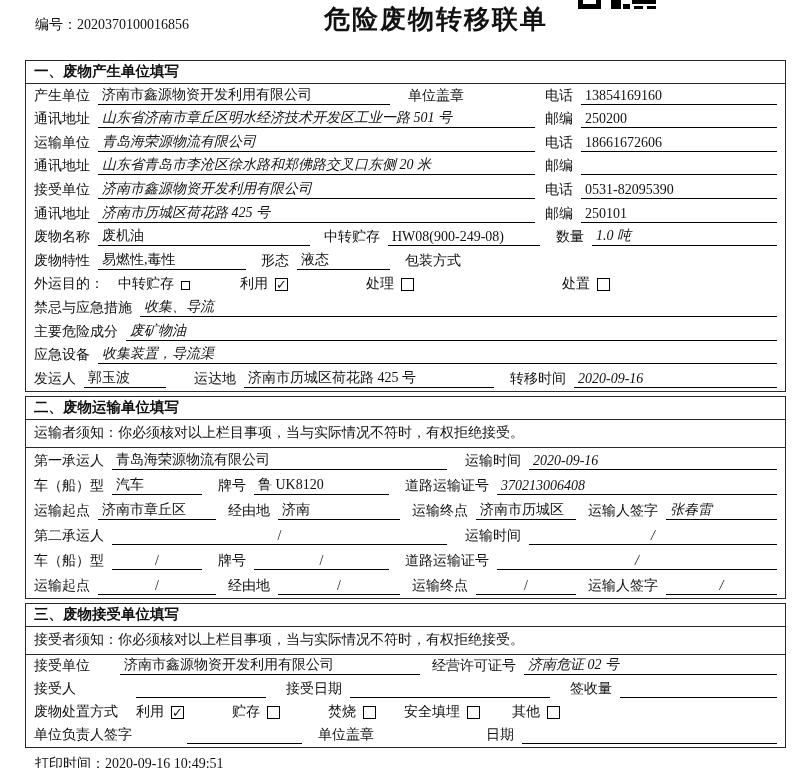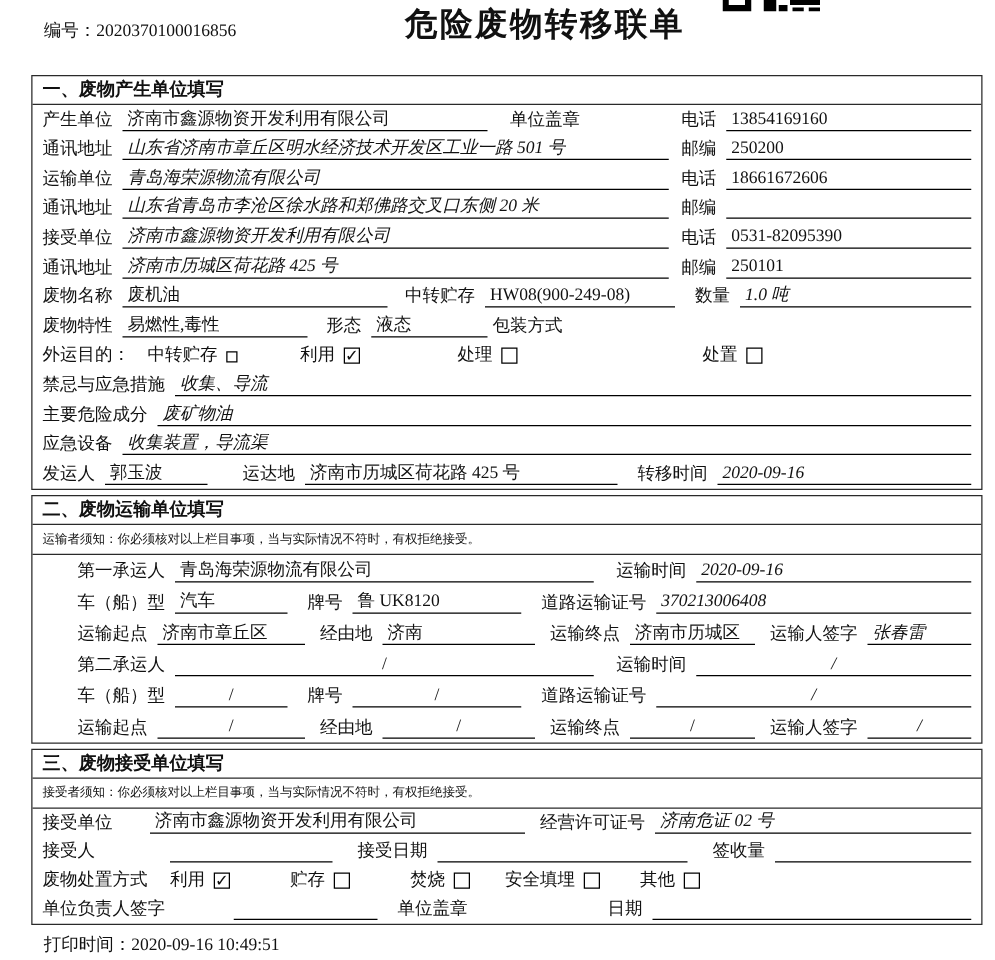--- a/index.html
+++ b/index.html
@@ -16,26 +16,26 @@
   .docnum { position: absolute; left: 35px; top: 16px; font-size: 14px; white-space: nowrap; }
   .title { position: absolute; left: 0; right: 0; top: 2px; text-align: center;
            font-size: 26px; font-weight: 900; letter-spacing: 2px; transform: translateX(38px);
            font-family: "Liberation Sans", "DejaVu Sans", sans-serif; }
   .qr { position: absolute; left: 578px; top: 0; width: 80px; height: 10px; }
 
   
   .sec { margin: 0 0 4px 25px; width: 761px; border: 1.6px solid #2a2a2a; background: #fff; }
   .sec-h { font-weight: bold; font-size: 14.5px; padding: 1px 8px 2px; border-bottom: 1.6px solid #2a2a2a;
            font-family: Liberation Sans, sans-serif; }
-  .notice { font-size: 10px; padding: 4px 8px 5px; border-bottom: 1px solid #2a2a2a; }
+  .notice { font-size: 14px; padding: 4px 8px 5px; border-bottom: 1px solid #2a2a2a; }
 
   
   .row { display: flex; align-items: flex-end; padding: 0 8px 3px; font-size: 14px; }
   .s1 .row { height: 23.6px; }
-  .s2 .row { height: 25px; margin-left: 28px; }
+  .s2 .row { height: 25px; }
   .s3 .row { height: 23px; }
   .lbl { white-space: nowrap; flex: 0 0 auto; }
   .val { border-bottom: 1px solid #000; white-space: nowrap; overflow: hidden;
          padding: 0 4px; min-height: 17px; margin-left: 8px; flex: 0 0 auto; }
   .grow { flex: 1 1 auto; font-style: italic; }
   .sp { flex: 1 1 auto; }
   .ctr { text-align: center; }
   .rcol-lbl { margin-left: 10px; }
   .rcol-val { width: 196px; }
 
@@ -121,21 +121,21 @@
       <span class="val" style="width:152px">HW08(900-249-08)</span>
       <span class="lbl" style="margin-left:16px">数量</span>
       <span class="val grow">1.0 吨</span>
     </div>
 
     <div class="row">
       <span class="lbl">废物特性</span>
       <span class="val" style="width:148px">易燃性,毒性</span>
       <span class="lbl" style="margin-left:15px">形态</span>
       <span class="val" style="width:93px">液态</span>
-      <span class="lbl" style="margin-left:4px">包装方式</span>
+      <span class="lbl" style="margin-left:15px">包装方式</span>
     </div>
 
     <div class="row">
       <span class="lbl">外运目的：</span>
       <span class="lbl" style="margin-left:14px">中转贮存</span>
       <span class="cb sm"><span></span></span>
       <span class="lbl" style="margin-left:50px">利用</span>
       <span class="cb"><span>✓</span></span>
       <span class="lbl" style="margin-left:78px">处理</span>
       <span class="cb"><span></span></span>

